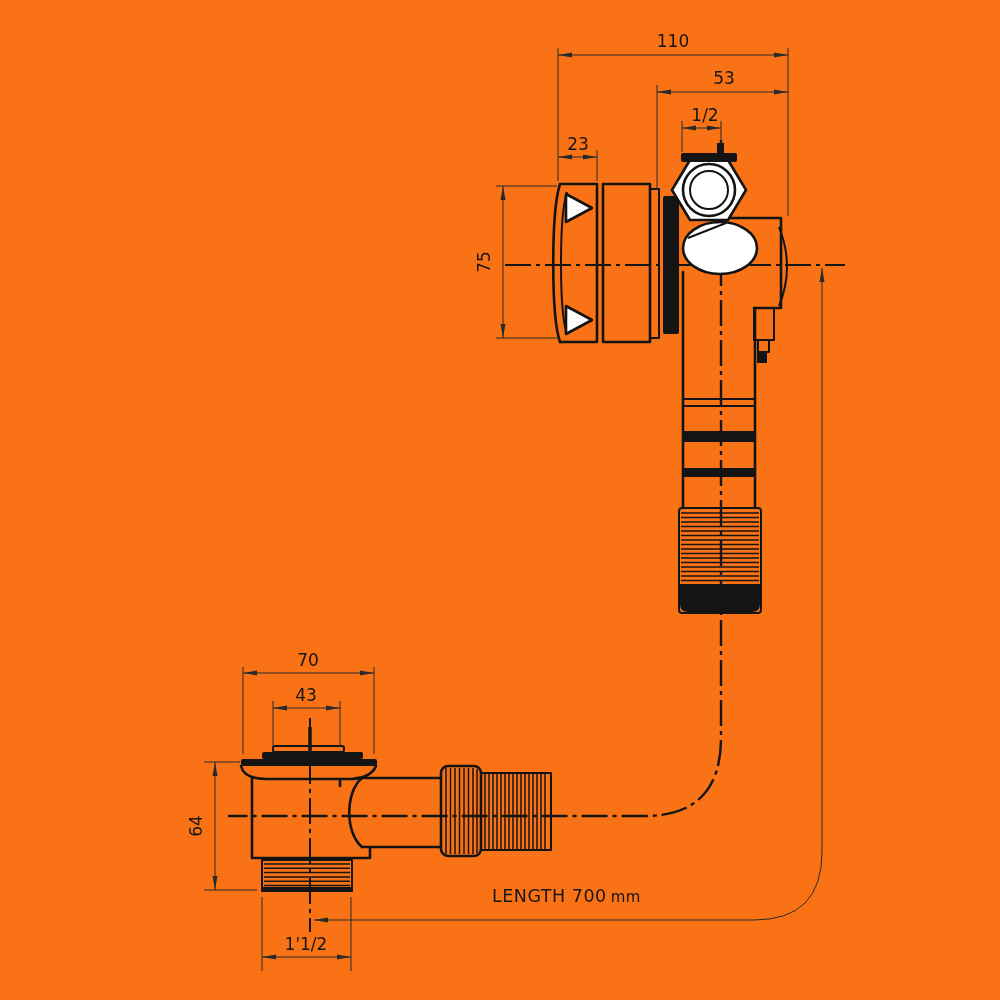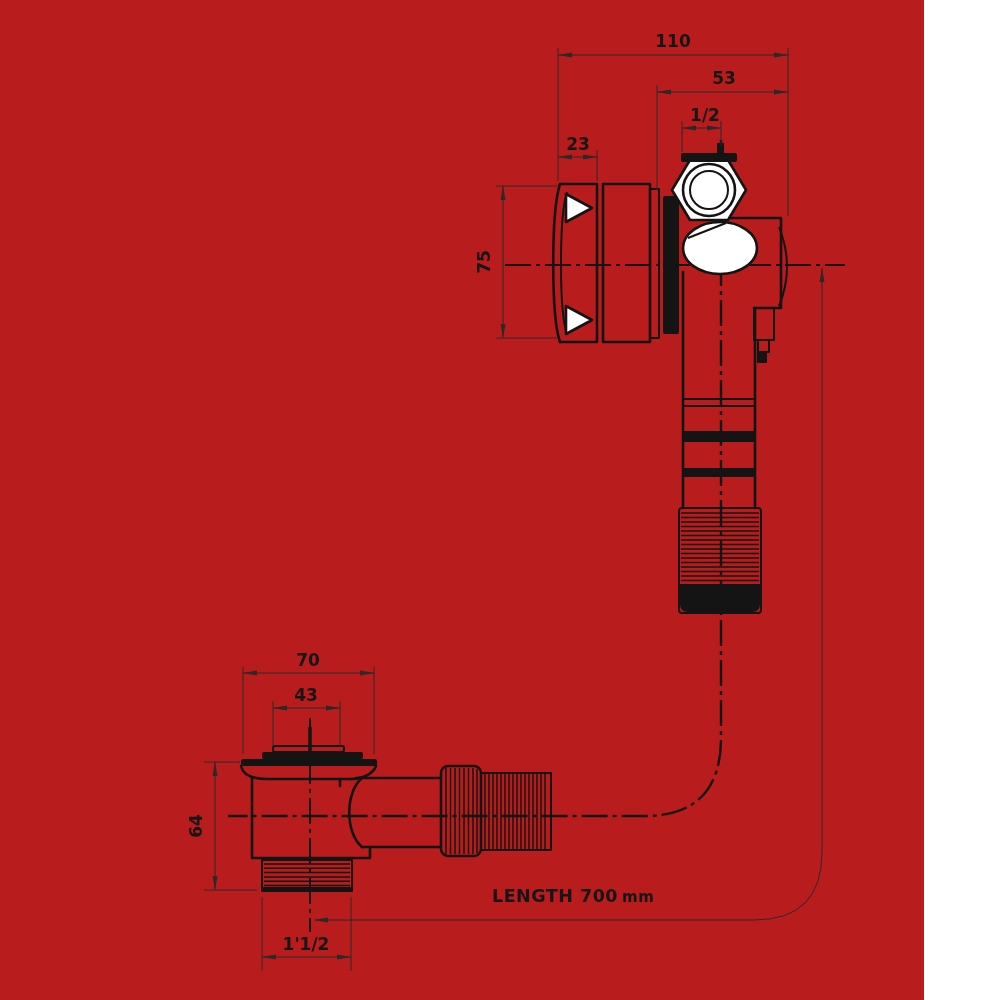--- a/index.html
+++ b/index.html
@@ -1,16 +1,16 @@
 <!DOCTYPE html>
 <html><head>
 <meta charset="utf-8">
 <style>
   html,body{margin:0;padding:0;background:#ffffff;}
-  .stage{position:relative;width:924px;height:1000px;background:#b91c1c;overflow:hidden;font-weight:bold;}
+  .stage{position:relative;width:1000px;height:1000px;background:#f97316;overflow:hidden;}
   svg{display:block;}
   text{font-family:"DejaVu Sans","Liberation Sans",sans-serif;fill:#161616;}
   .dimtxt{font-size:17px;}
   .lentxt{font-size:17.5px;letter-spacing:.5px;}
   .outline{stroke:#141414;stroke-width:2.6;fill:none;stroke-linejoin:round;stroke-linecap:round;}
   .outline2{stroke:#141414;stroke-width:2;fill:none;stroke-linejoin:round;}
   .filled{fill:#141414;stroke:none;}
   .whitefill{fill:#ffffff;stroke:#141414;stroke-width:2.6;stroke-linejoin:round;}
   .dim{stroke:#2a2a2a;stroke-width:1;fill:none;}
   .ext{stroke:#2a2a2a;stroke-width:1;fill:none;}

